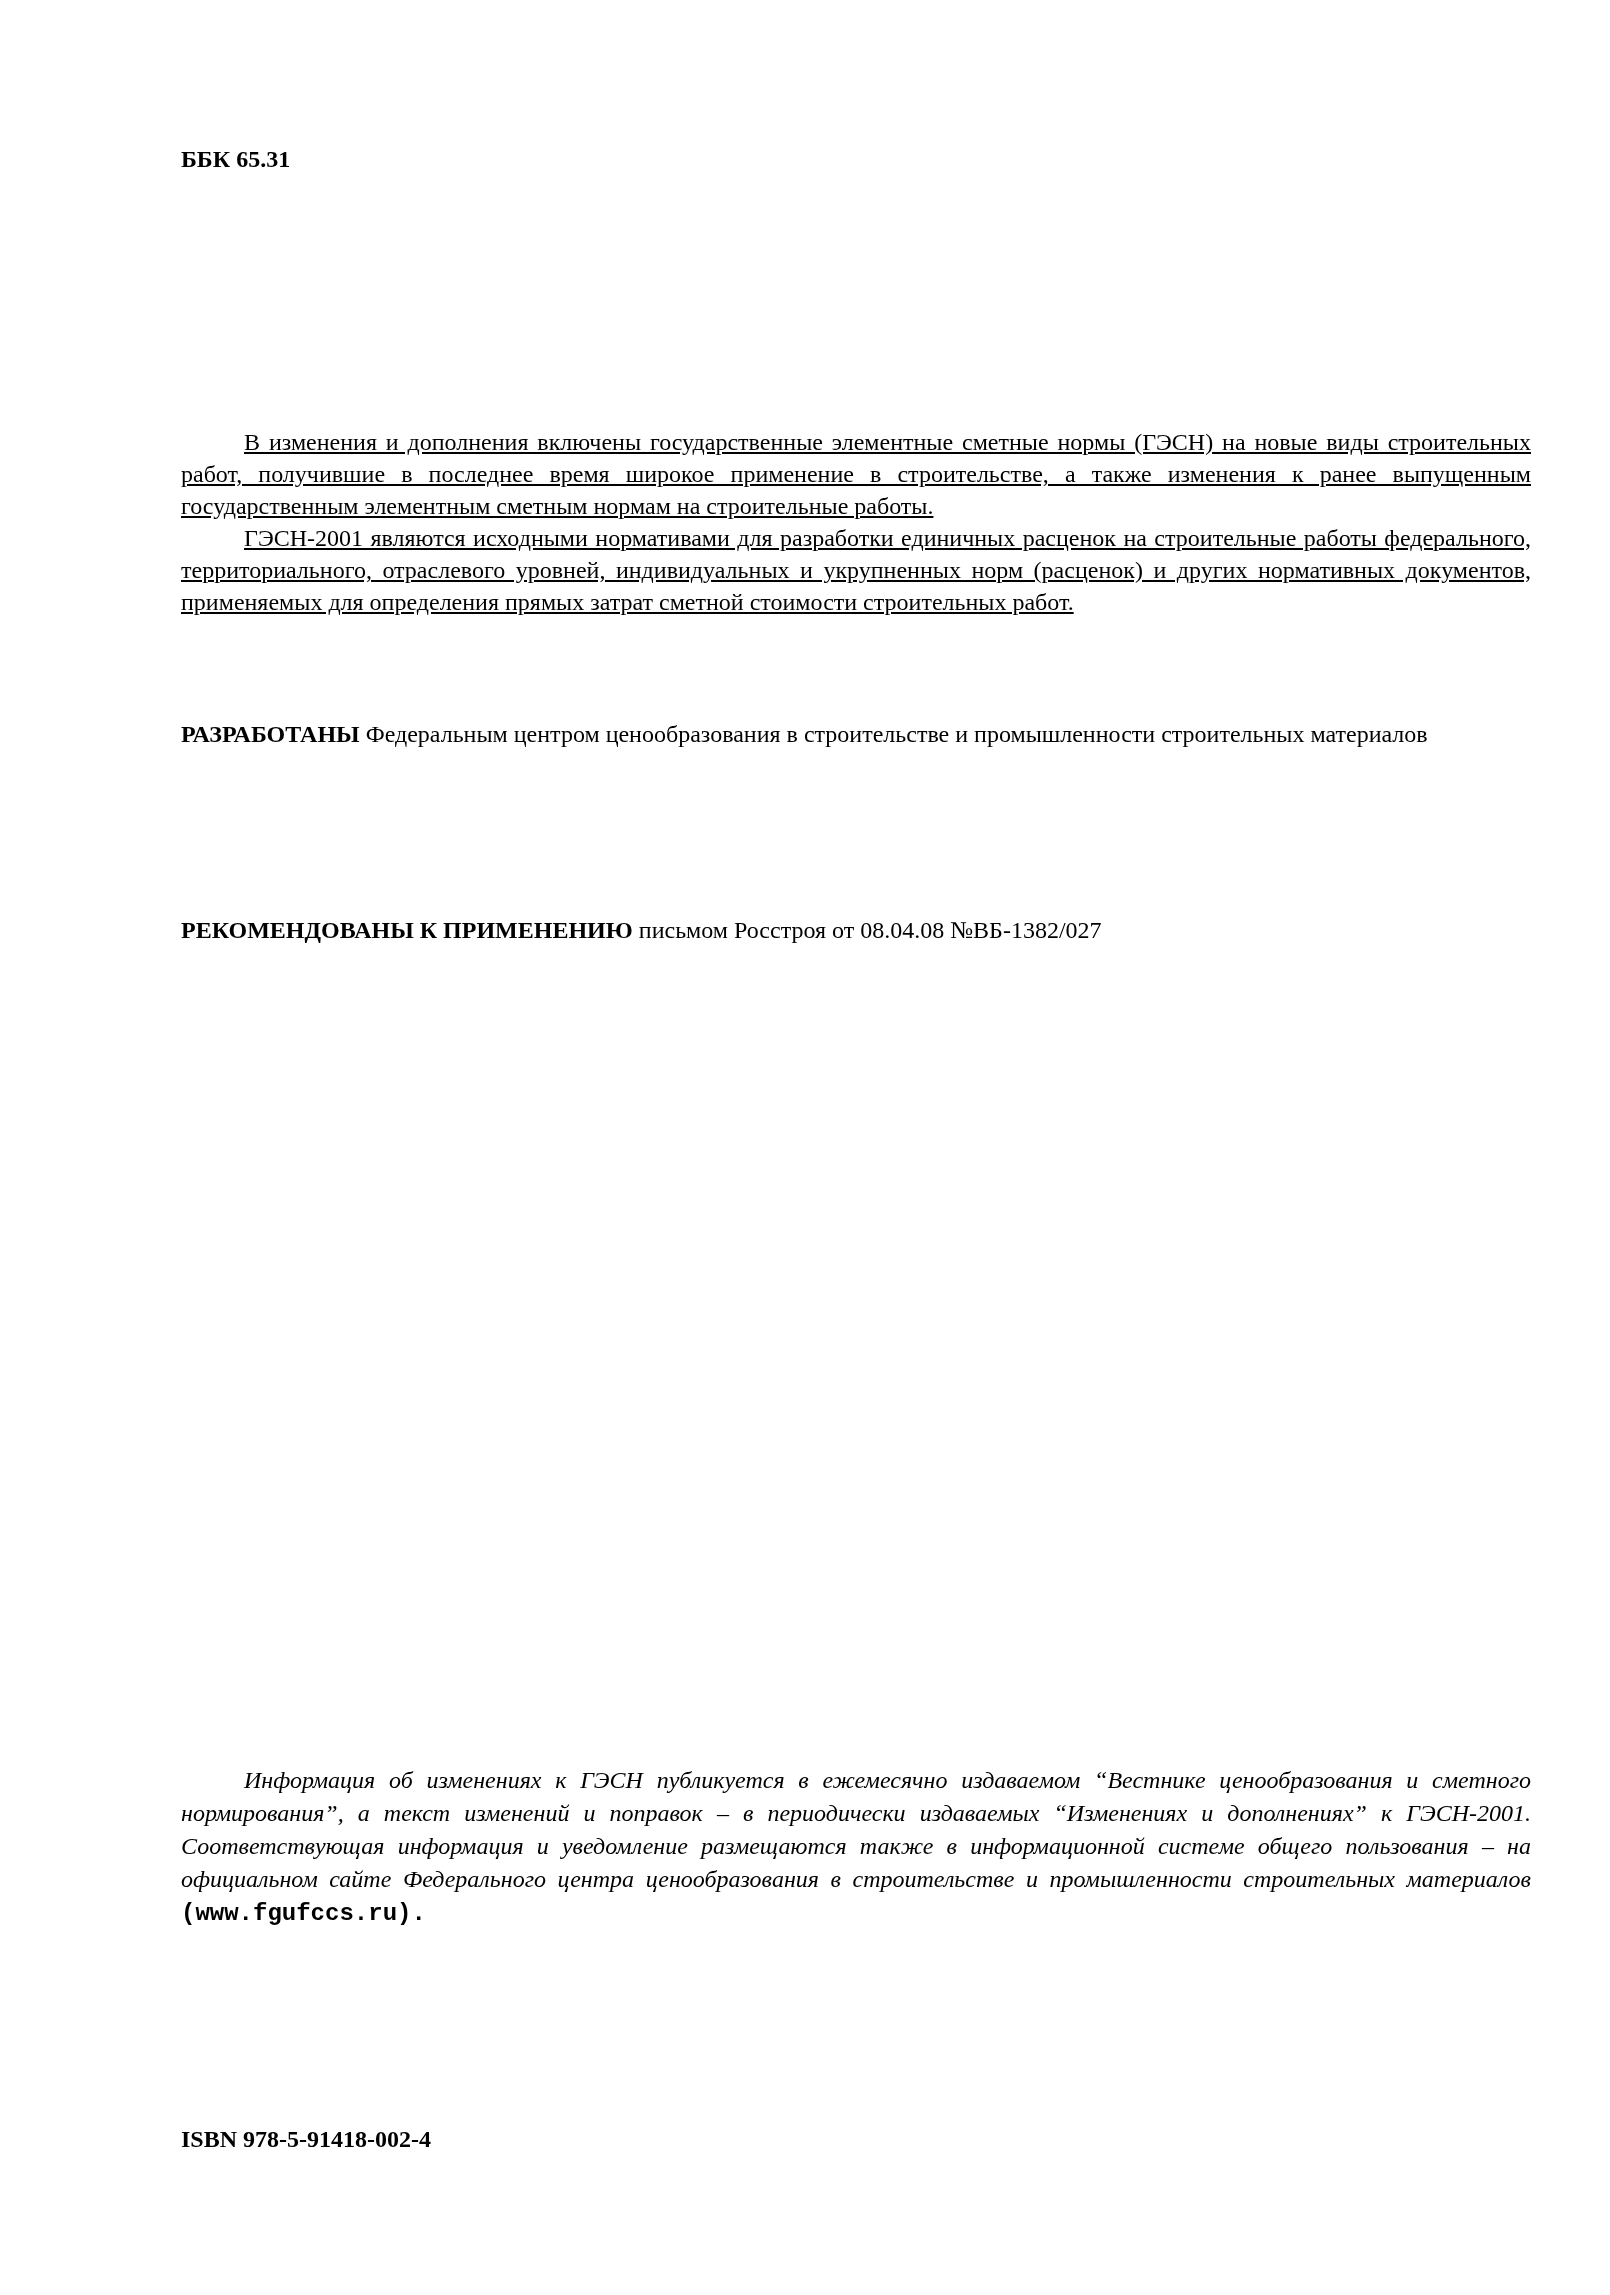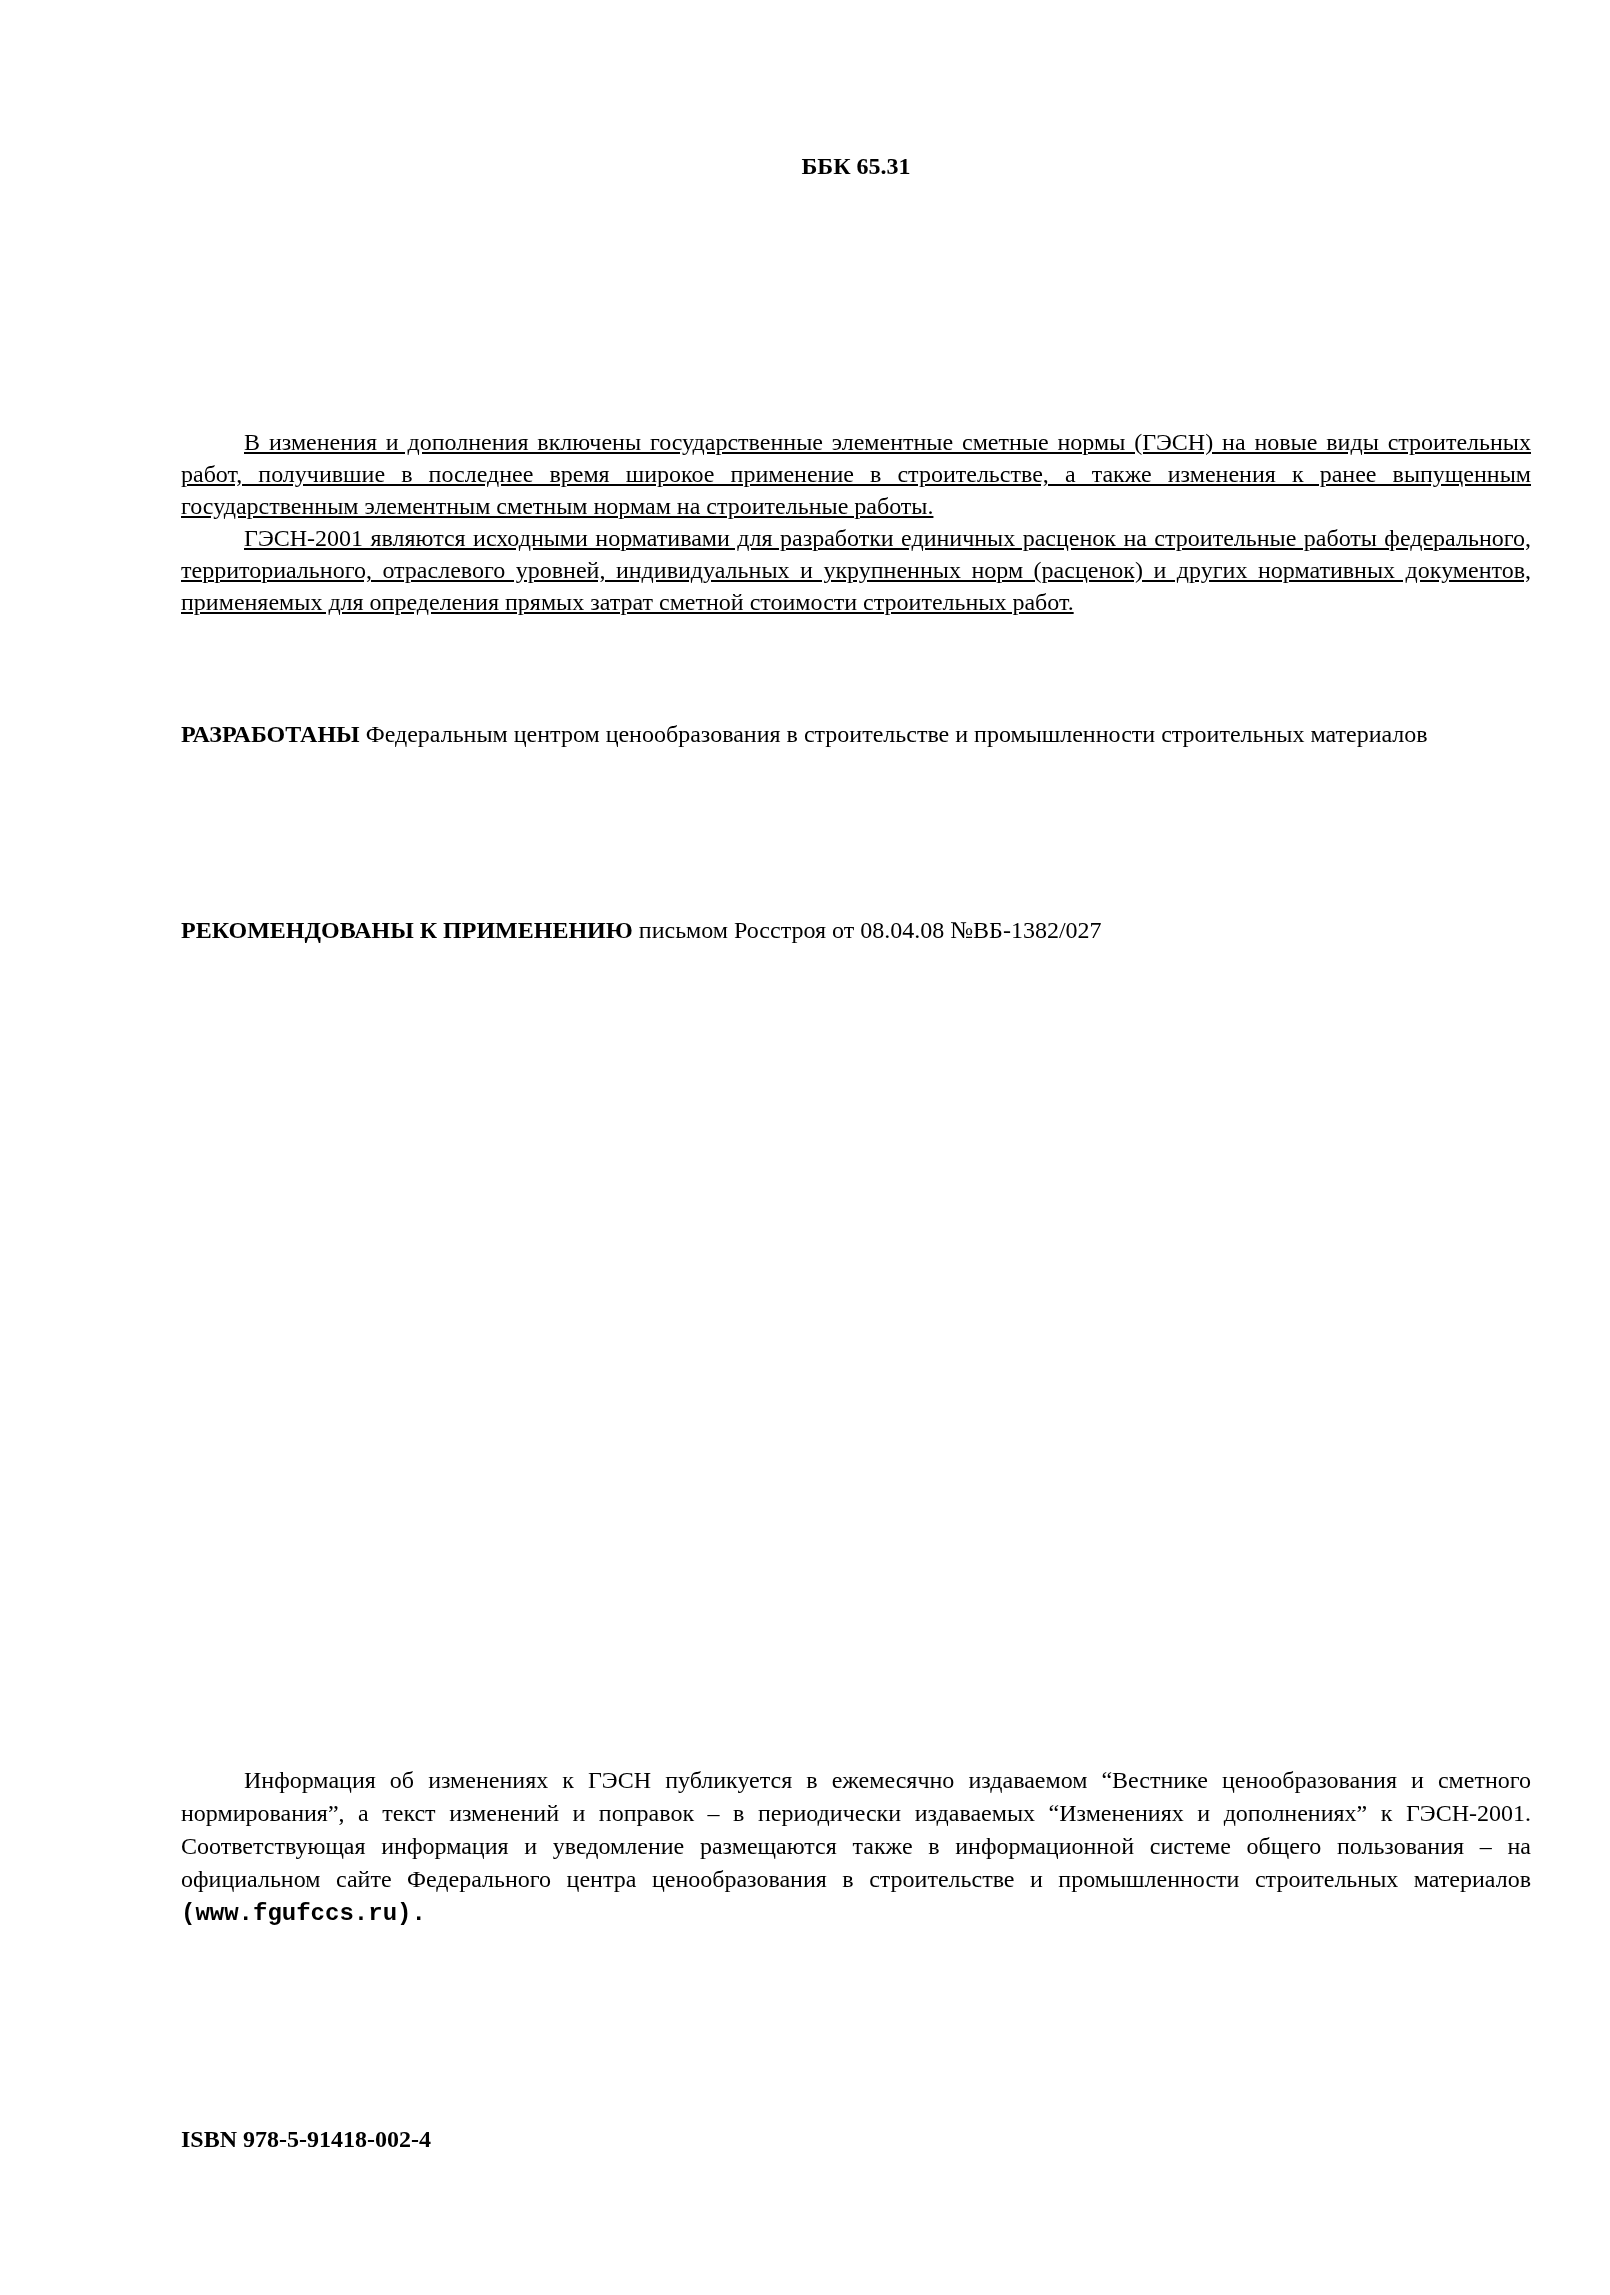--- a/index.html
+++ b/index.html
@@ -20,23 +20,23 @@
   }
   .block {
     position: absolute;
     left: 181px;
     width: 1350px;
   }
   .page p { margin: 0; }
   .bold { font-weight: 700; }
   .just { text-align: justify; }
   .indent { text-indent: 63px; }
-  .italic { }
+  .italic { font-style: italic; }
   .site { font-weight: 700; font-style: normal; white-space: nowrap; font-family: Liberation Mono, monospace; }
-  .codes { top: 150px; text-align: center; }
+  .codes { top: 143px; }
   .title-block { top: 268px; }
   .body-text { top: 426px; text-decoration: underline; }
   .developed { top: 718px; }
   .recommended { top: 874px; margin-top: 40px; }
   .info-note { top: 1764px; line-height: 33px; }
   .isbn { top: 2110px; margin-top: 13px; }
 </style>
 </head>
 <body>
 

